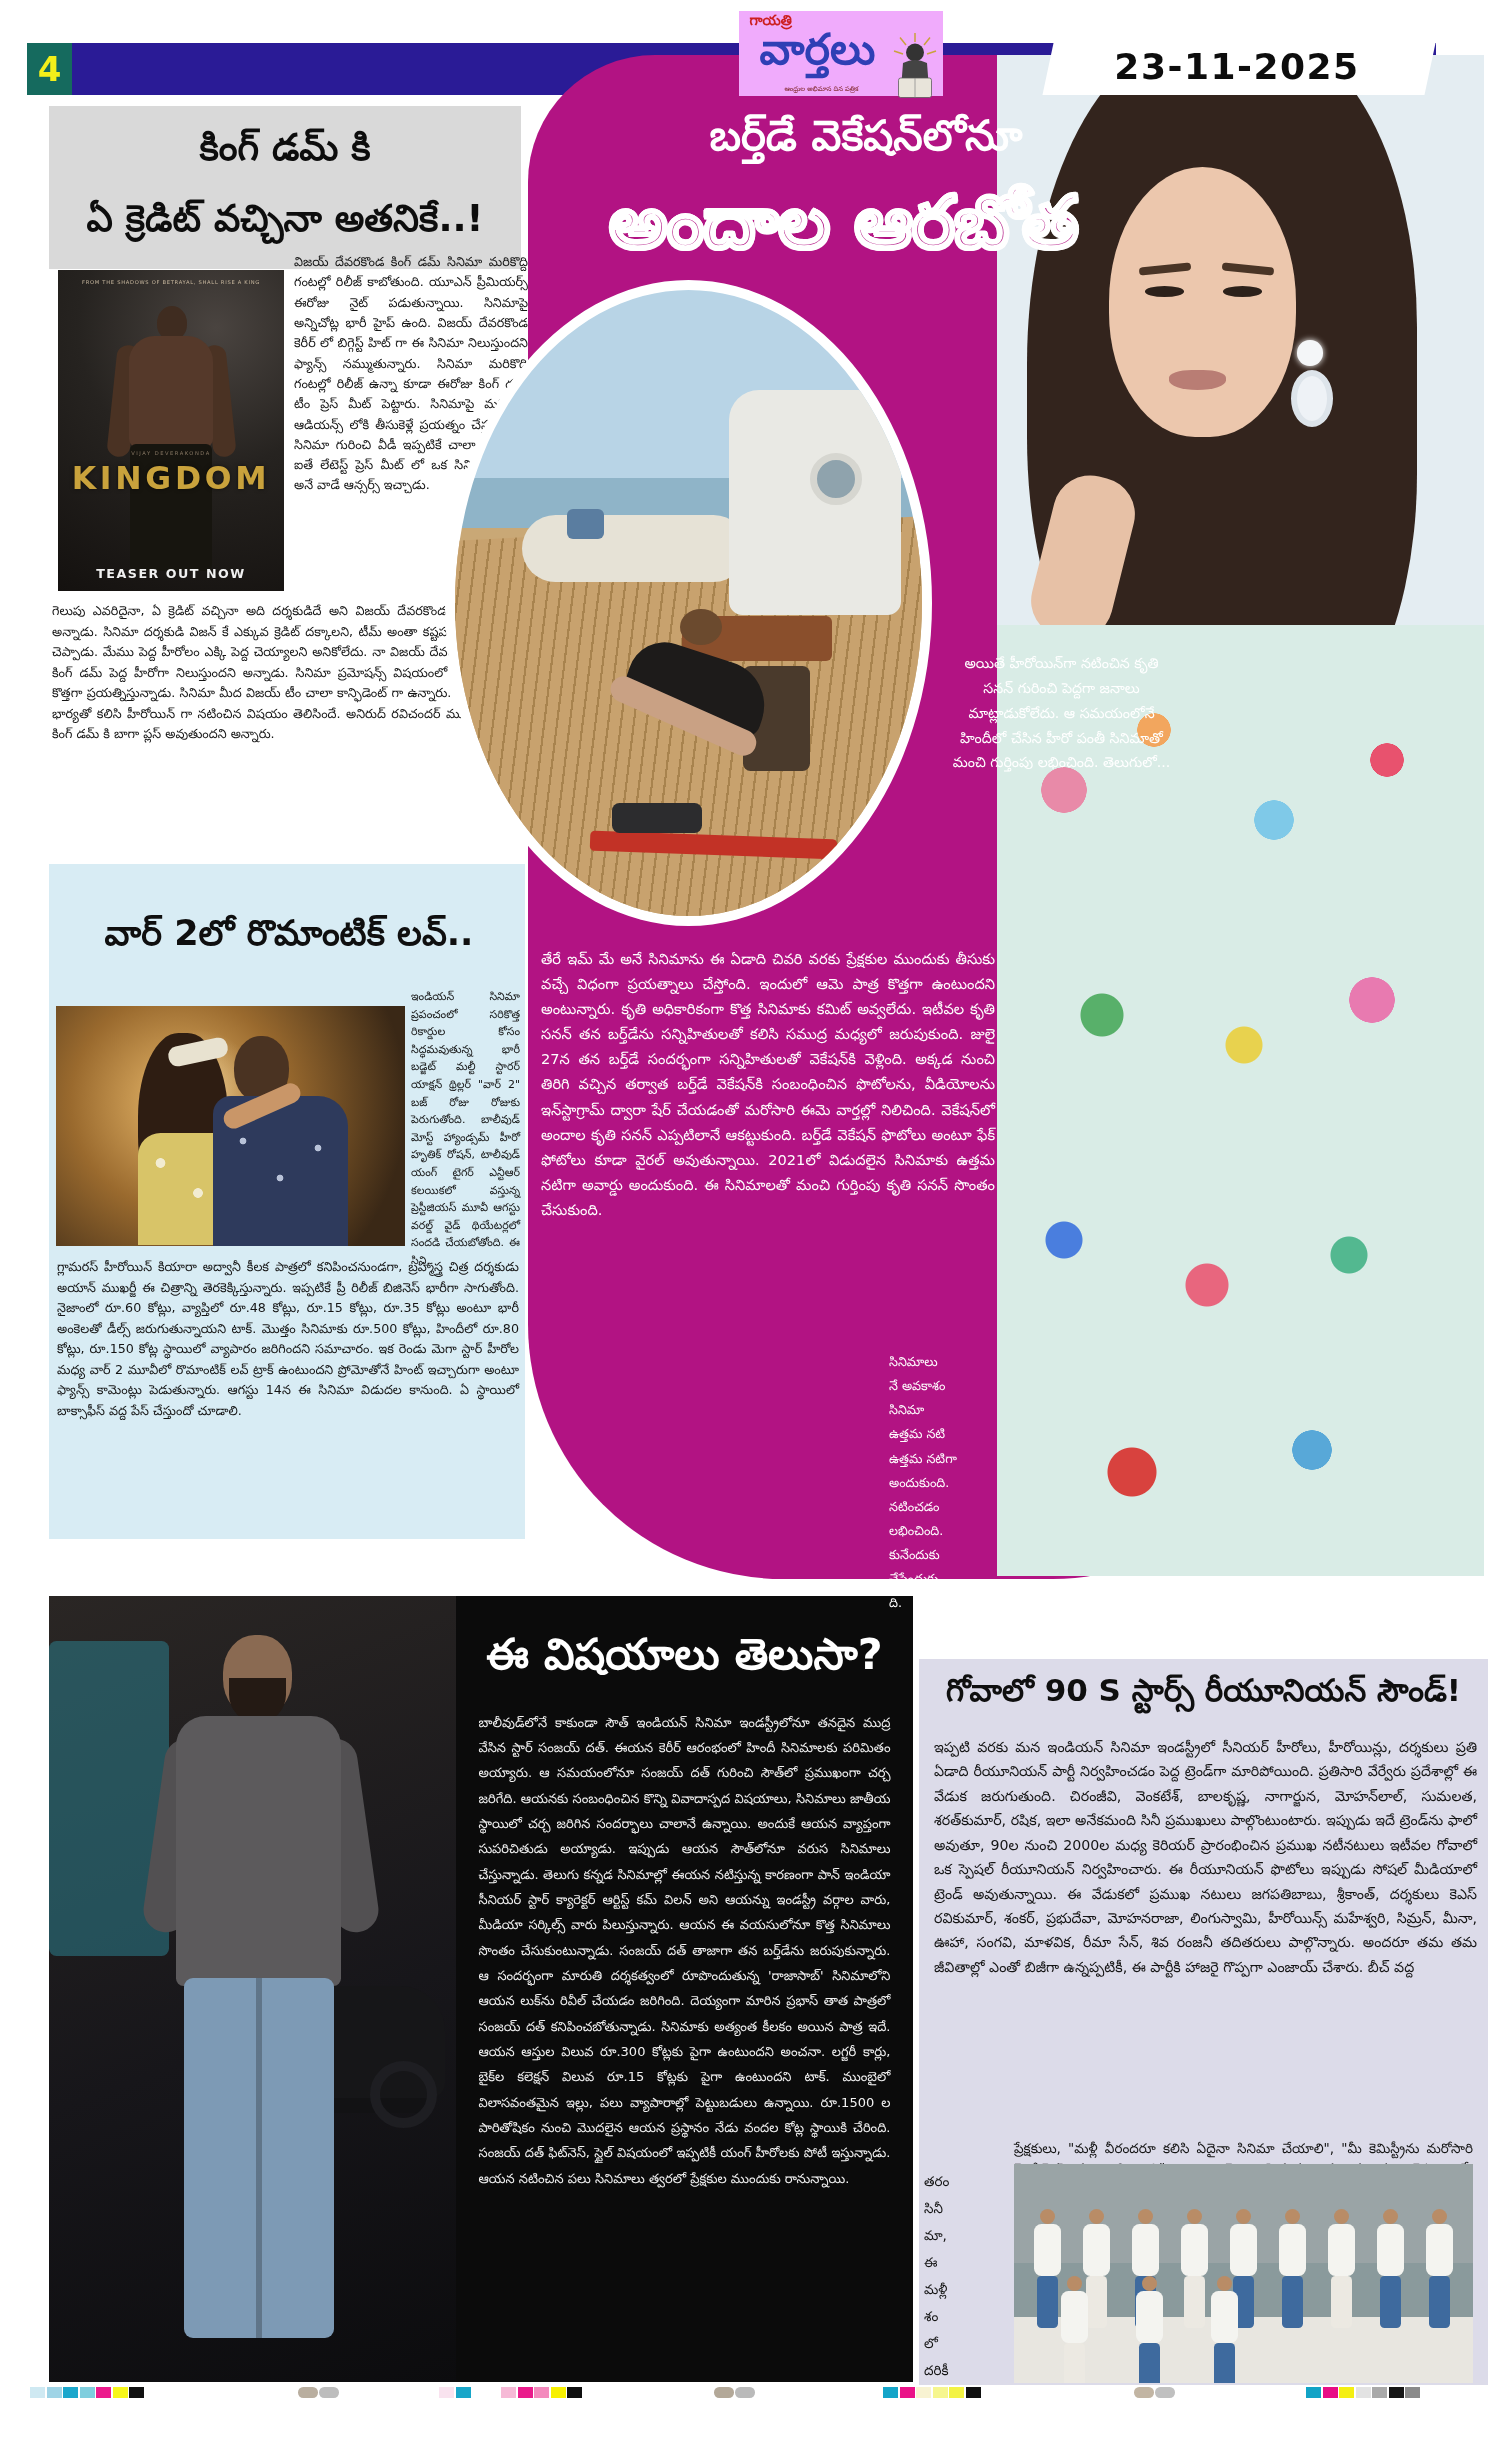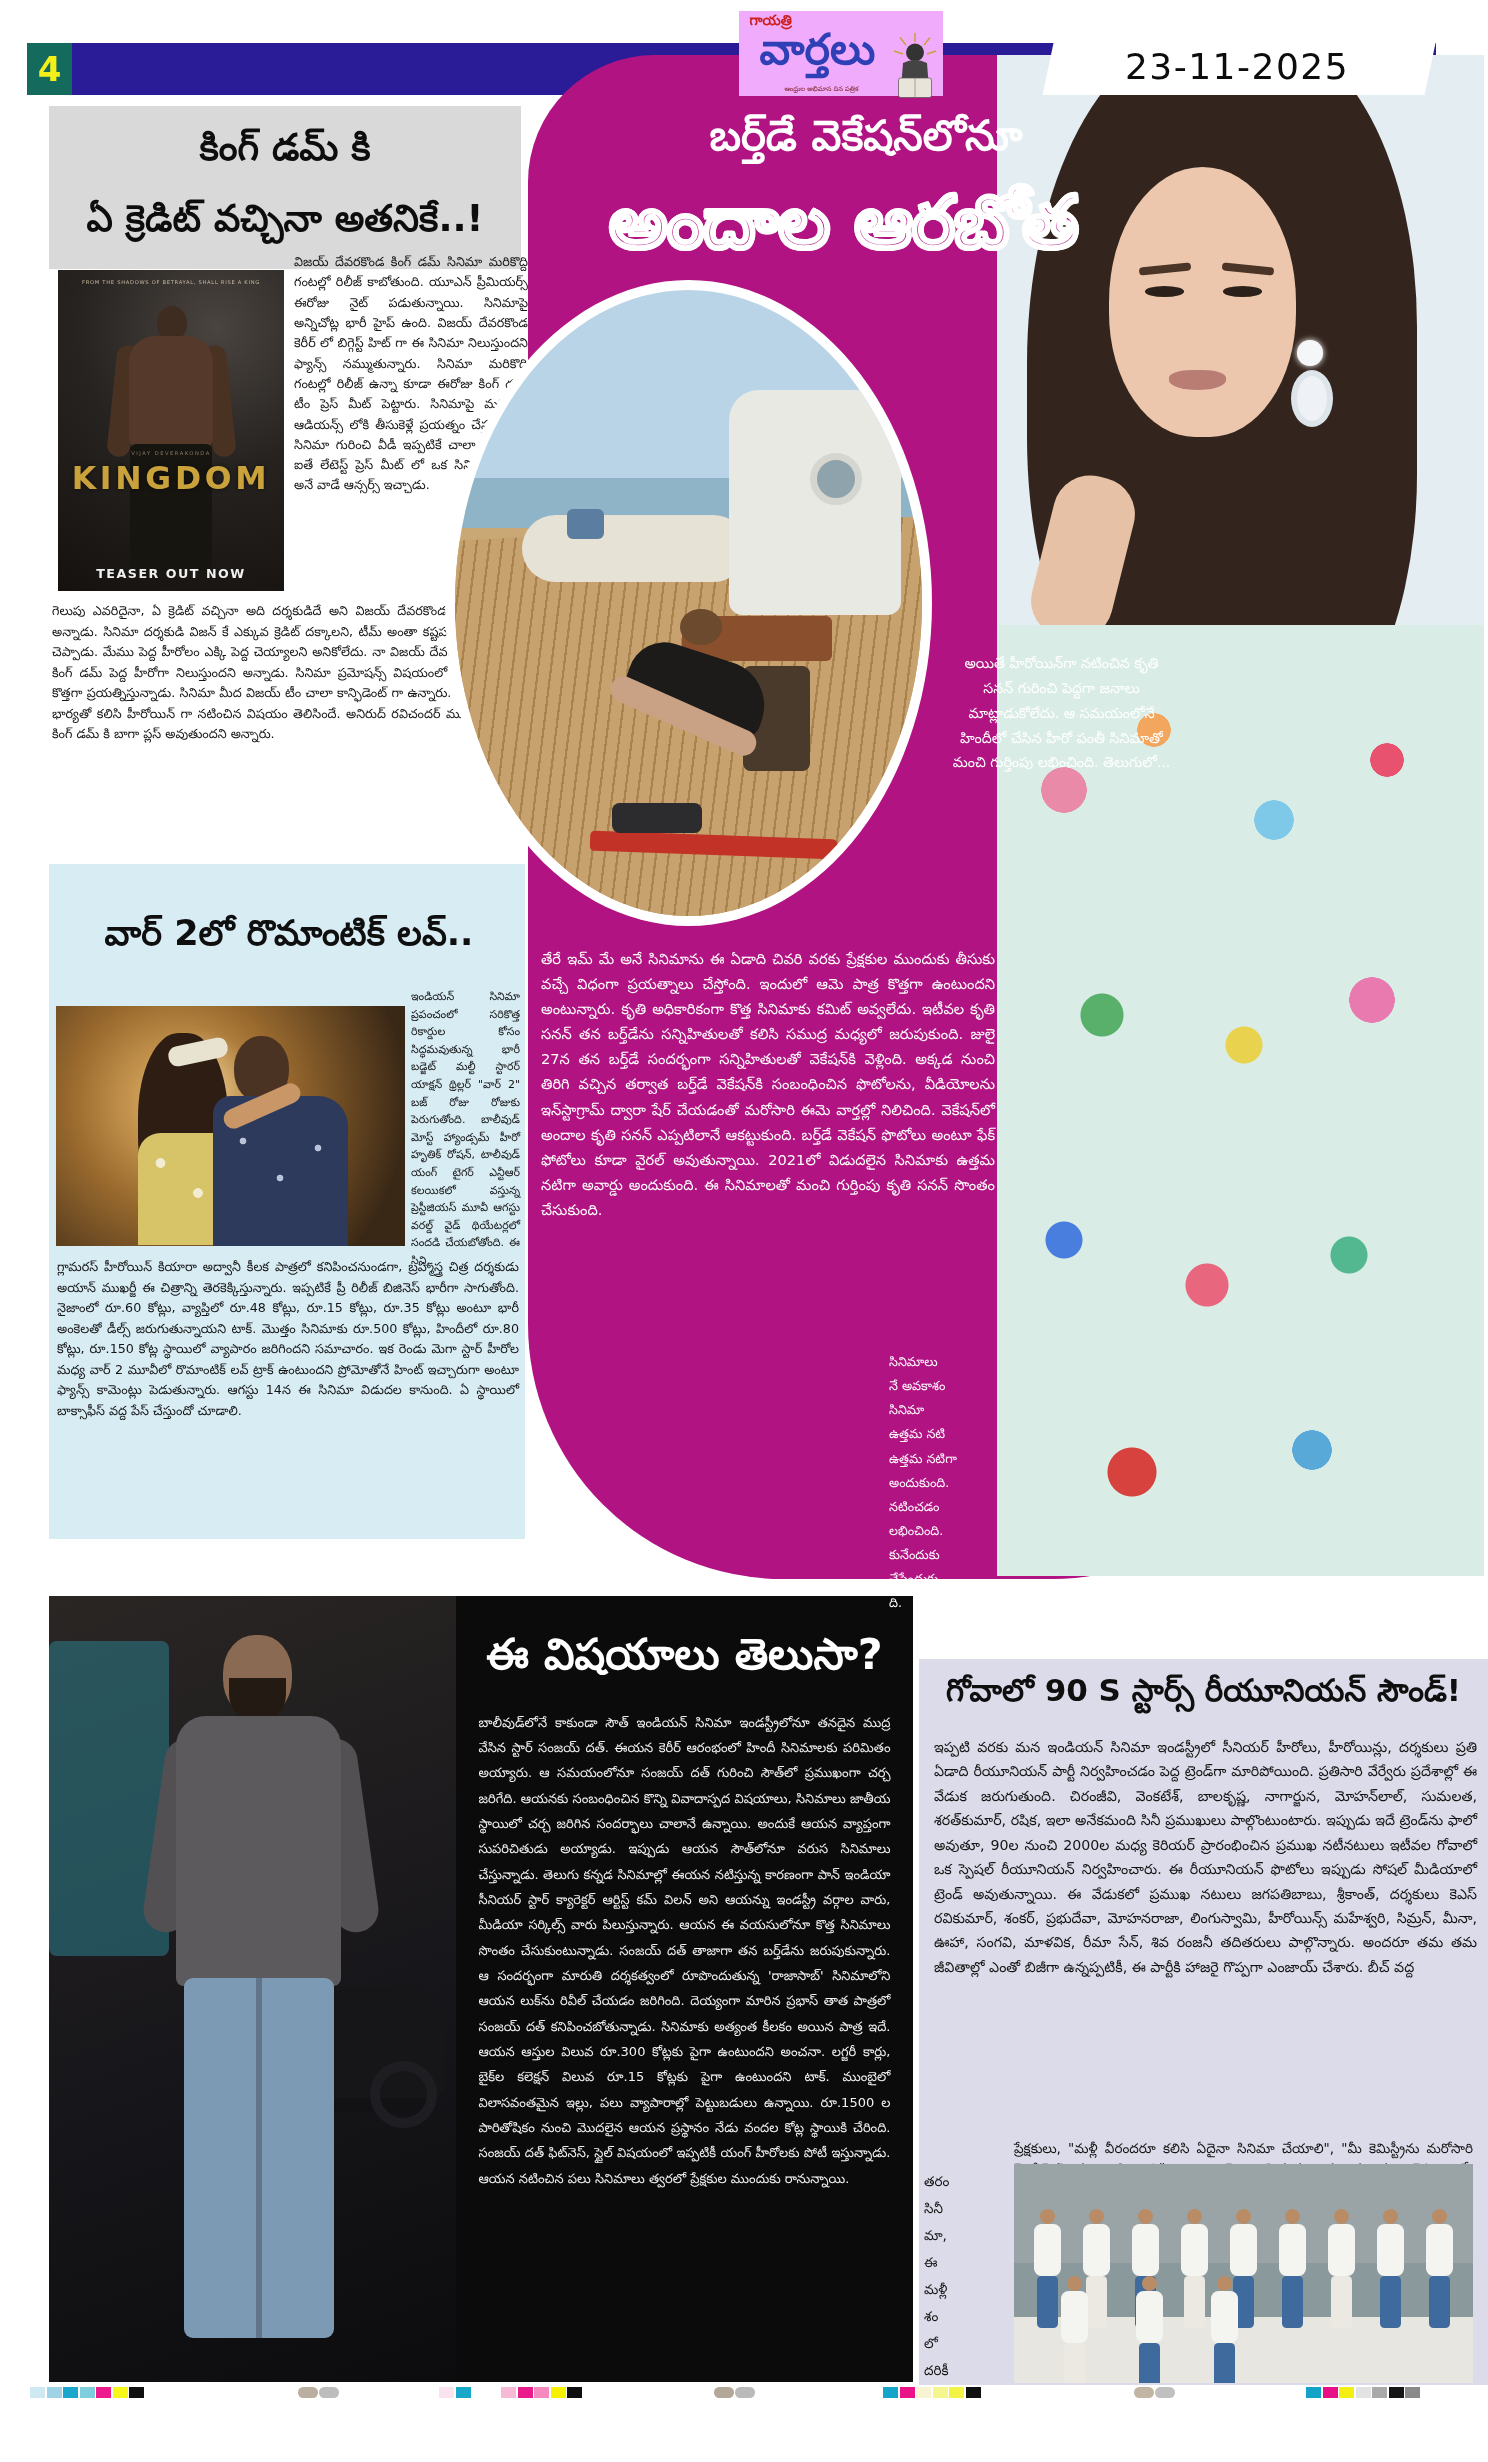--- a/index.html
+++ b/index.html
@@ -12,21 +12,21 @@
   
   #header-bar { left:71px; top:43px; width:1365px; height:52px; background:#2a1b96; }
   #page-num { left:27px; top:43px; width:45px; height:52px; background:#156a5e; color:#f3ef1a;
               font-size:34px; font-weight:bold; display:flex; align-items:center; justify-content:center; }
   #masthead { left:739px; top:10.5px; width:204px; height:85px; background:#f0abfc; text-align:center; z-index:5; }
   #masthead-top { position:absolute; left:10.5px; top:1.5px; color:#cc1f1f; font-size:14.2px; font-weight:bold; }
   #masthead-main { position:absolute; left:0; top:13.5px; width:157px; color:#2f3fb5; font-size:43px; font-weight:bold; }
   #masthead-tag { position:absolute; left:7.5px; bottom:1.5px; width:150px; color:#7a2020; font-size:6.7px; }
   #masthead-illu { position:absolute; right:1.5px; top:19.5px; }
   #date-band { left:1048px; top:43px; width:382px; height:52px; background:#ffffff; transform:skewX(-12deg); z-index:4; }
-  #date-text { left:1072px; top:46px; width:330px; text-align:center; color:#0d0d0d; font-size:36px; font-weight:400;
+  #date-text { left:1072px; top:46px; width:330px; text-align:center; color:#0d0d0d; font-size:36px; font-weight:700;
                letter-spacing:1.5px; z-index:6; }
 
   
   #a1-headline { left:49px; top:106px; width:472px; height:163px; background:#d9d9d9; display:flex; flex-direction:column;
                  justify-content:space-evenly; align-items:center; }
   #a1-headline div { font-size:37px; font-weight:bold; color:#0d0d0d; }
   #a1-col { left:294px; top:252px; width:234px; height:343px; font-size:12.7px; line-height:1.6; color:#151515; }
   #a1-body2 { left:52px; top:601px; width:471px; height:258px; font-size:12.7px; line-height:1.62; color:#151515; }
 
   

